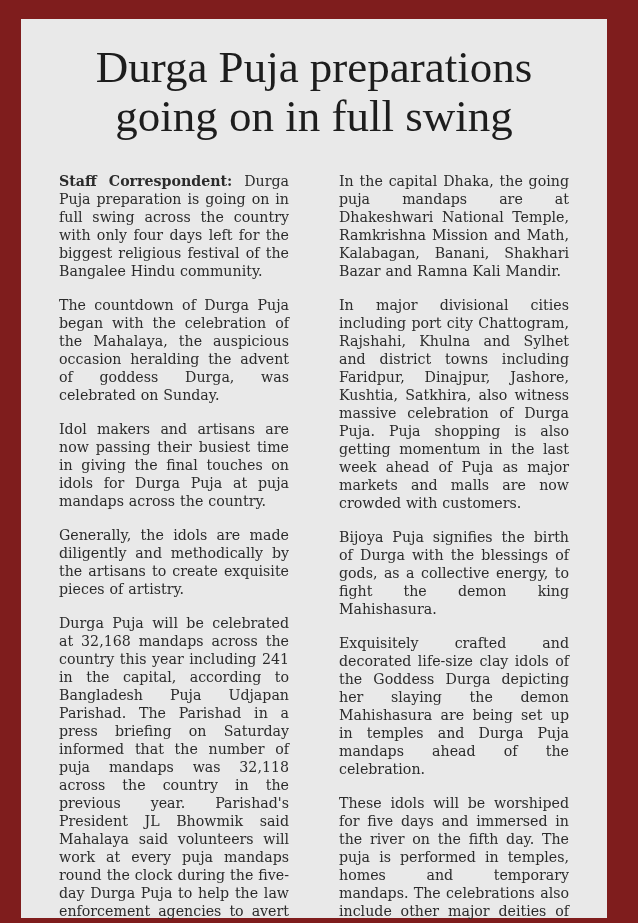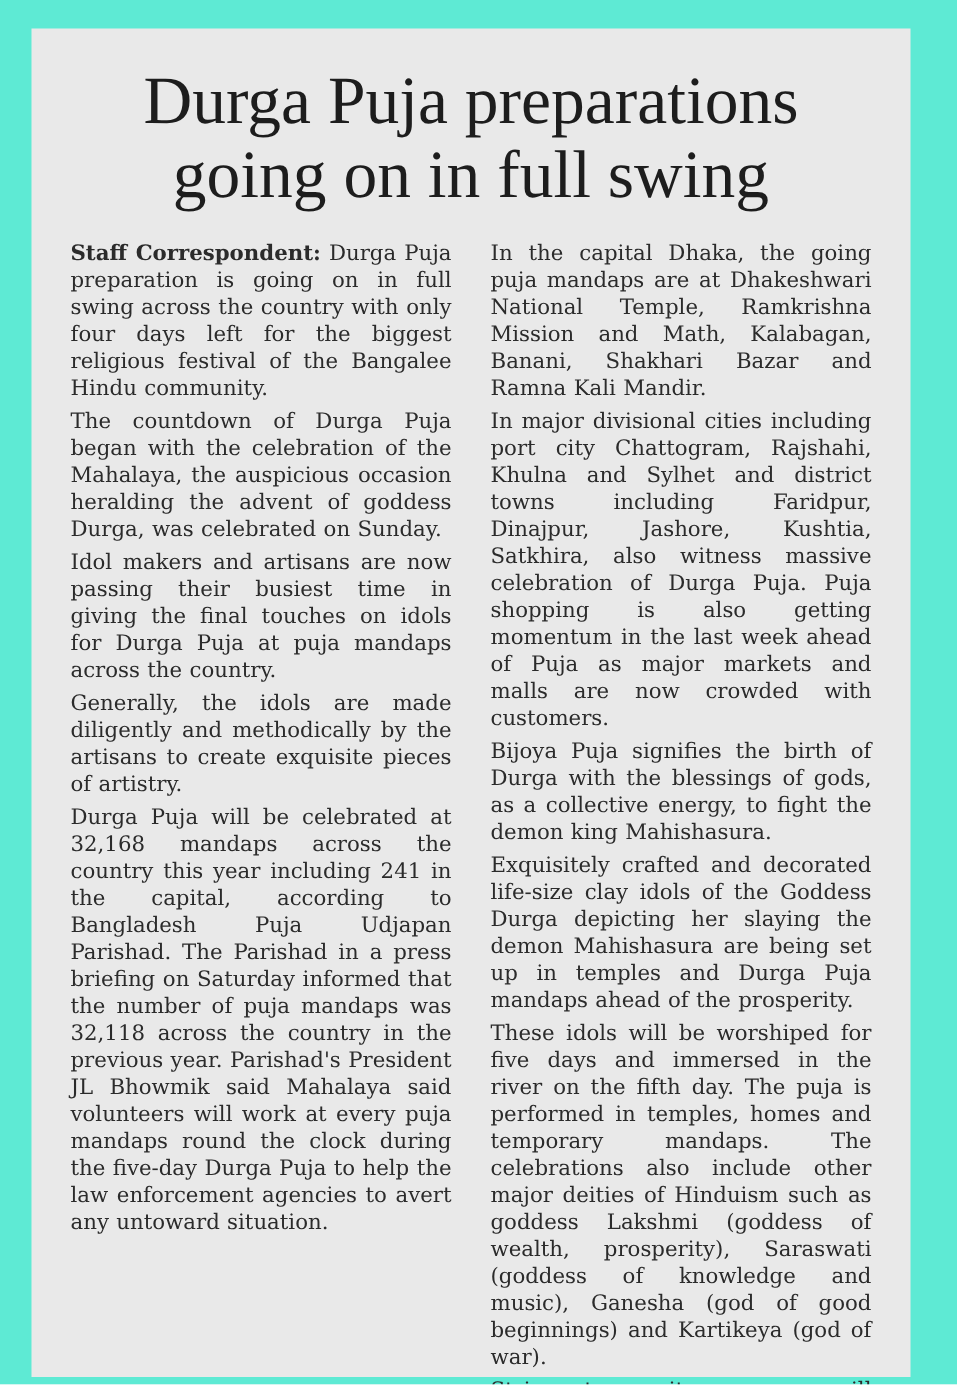--- a/index.html
+++ b/index.html
@@ -4,21 +4,21 @@
 <style>
   html, body {
     margin: 0;
     padding: 0;
     background: #ffffff;
   }
   .page {
     position: relative;
     width: 638px;
     height: 923px;
-    background: #5eead4;
+    background: #7f1d1d;
     overflow: hidden;
     font-family: "DejaVu Serif", serif;
   }
   .article-card {
     position: absolute;
     left: 21px;
     top: 19px;
     width: 586px;
     height: 899px;
     background: var(--card_bg, #e9e9e9);
@@ -36,21 +36,21 @@
   }
   .cols {
     display: flex;
     gap: 18px;
   }
   .col {
     width: 262px;
     box-sizing: border-box;
   }
   .col p {
-    margin: 4px;
+    margin: 16px;
     font-size: 14.2px;
     line-height: 18px;
     text-align: justify;
     color: var(--body_text, #2b2b2b);
     word-spacing: 0.4px;
   }
   .lead strong {
     font-weight: bold;
     color: var(--body_text, #2b2b2b);
   }
@@ -71,20 +71,20 @@
         <p>Idol makers and artisans are now passing their busiest time in giving the final touches on idols for Durga Puja at puja mandaps across the country.</p>
         <p>Generally, the idols are made diligently and methodically by the artisans to create exquisite pieces of artistry.</p>
         <p>Durga Puja will be celebrated at 32,168 mandaps across the country this year including 241 in the capital, according to Bangladesh Puja Udjapan Parishad. The Parishad in a press briefing on Saturday informed that the number of puja mandaps was 32,118 across the country in the previous year. Parishad's President JL Bhowmik said Mahalaya said volunteers will work at every puja mandaps round the clock during the five-day Durga Puja to help the law enforcement agencies to avert any untoward situation.</p>
 
       </div>
 
       <div class="col">
         <p>In the capital Dhaka, the going puja mandaps are at Dhakeshwari National Temple, Ramkrishna Mission and Math, Kalabagan, Banani, Shakhari Bazar and Ramna Kali Mandir.</p>
         <p>In major divisional cities including port city Chattogram, Rajshahi, Khulna and Sylhet and district towns including Faridpur, Dinajpur, Jashore, Kushtia, Satkhira, also witness massive celebration of Durga Puja. Puja shopping is also getting momentum in the last week ahead of Puja as major markets and malls are now crowded with customers.</p>
         <p>Bijoya Puja signifies the birth of Durga with the blessings of gods, as a collective energy, to fight the demon king Mahishasura.</p>
-        <p>Exquisitely crafted and decorated life-size clay idols of the Goddess Durga depicting her slaying the demon Mahishasura are being set up in temples and Durga Puja mandaps ahead of the prosperity.</p>
+        <p>Exquisitely crafted and decorated life-size clay idols of the Goddess Durga depicting her slaying the demon Mahishasura are being set up in temples and Durga Puja mandaps ahead of the celebration.</p>
         <p>These idols will be worshiped for five days and immersed in the river on the fifth day. The puja is performed in temples, homes and temporary mandaps. The celebrations also include other major deities of Hinduism such as goddess Lakshmi (goddess of wealth, prosperity), Saraswati (goddess of knowledge and music), Ganesha (god of good beginnings) and Kartikeya (god of war).</p>
         <p>Stringent security measures will be taken across the country during the celebration of Durga Puja to avert any untoward situation.</p>
       </div>
 
     </div>
   </article>
 </div>
 
 </body></html>

